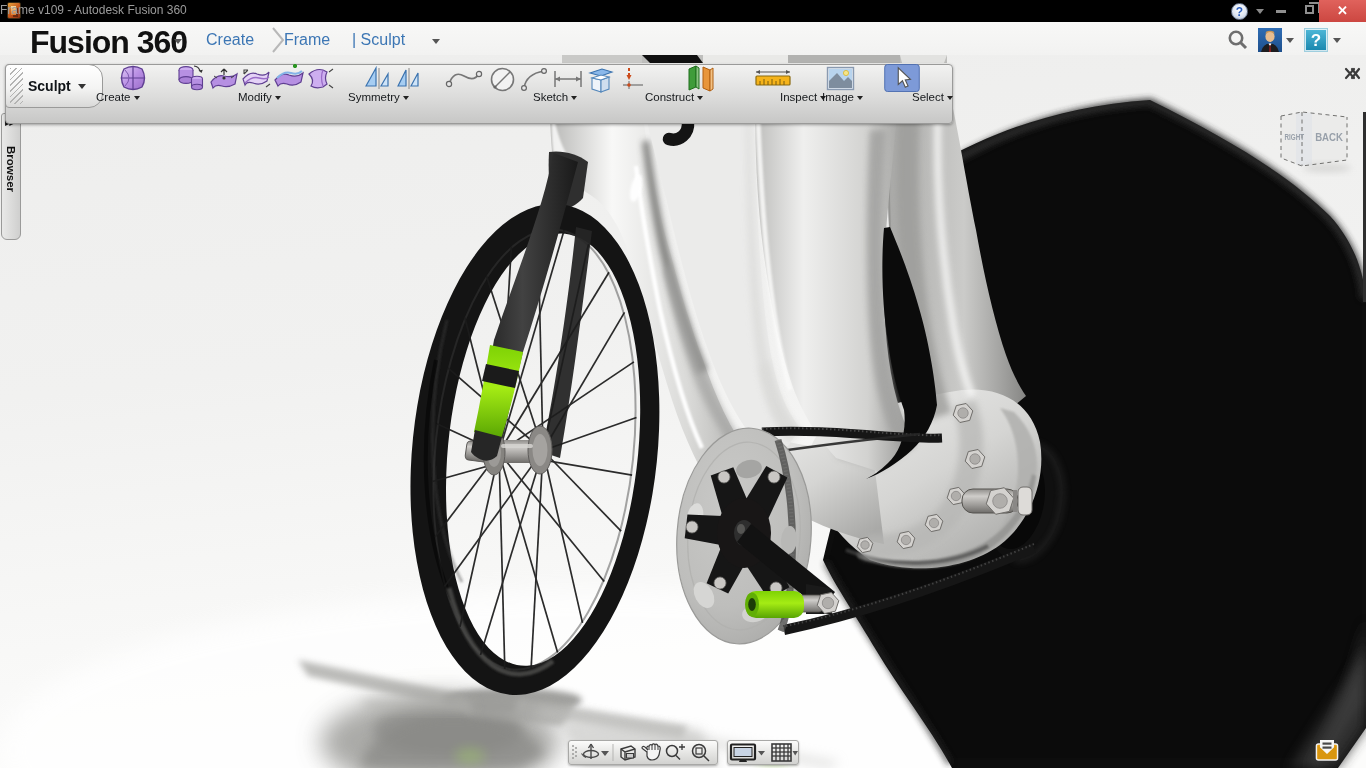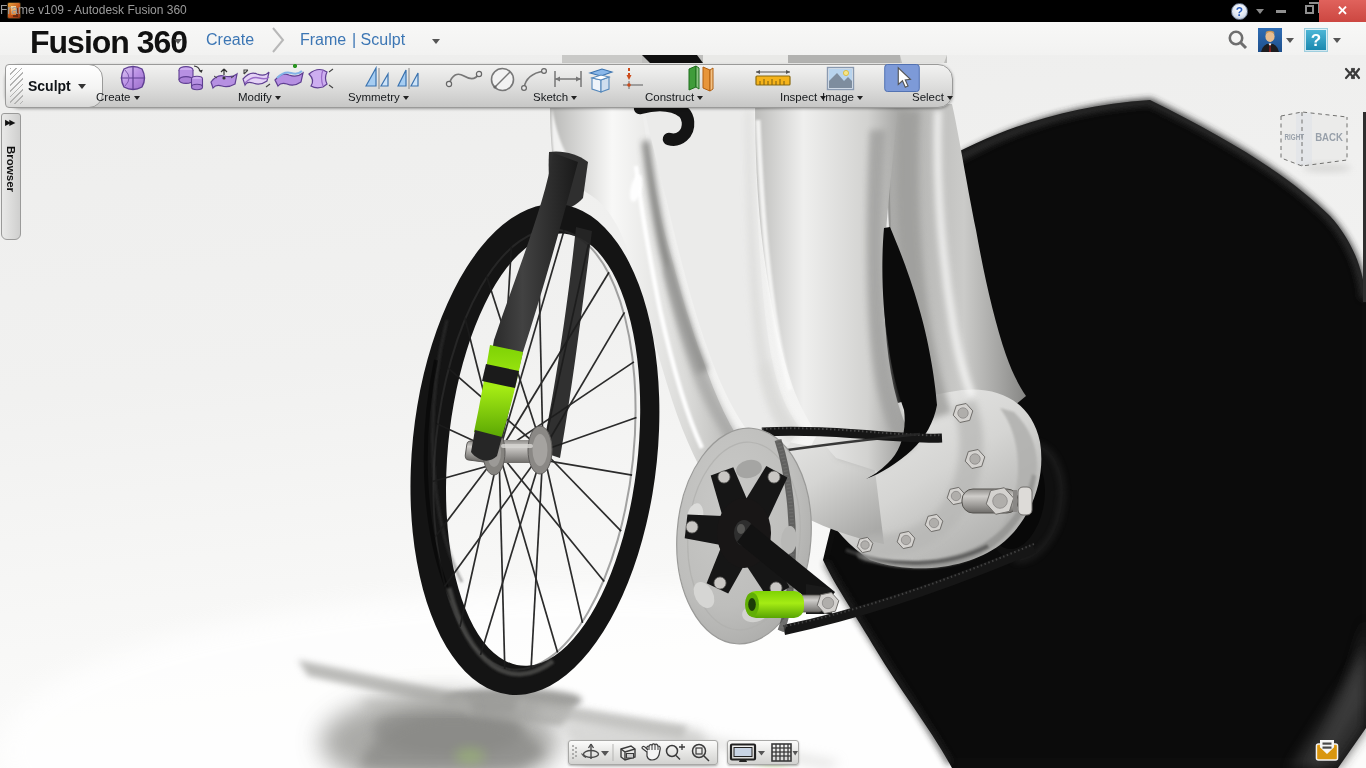--- a/index.html
+++ b/index.html
@@ -21,21 +21,21 @@
 .crumb{position:absolute;top:9px;font-size:16px;color:#3c76b4}
 #crumbcaret{left:432px;top:17px;border-top-color:#555}
 #searchico{position:absolute;left:1227px;top:7px;width:22px;height:22px}
 #avatar{position:absolute;left:1258px;top:6px;width:24px;height:24px;background:linear-gradient(#2f6db4,#1d4f8c);overflow:hidden}
 #avcaret{left:1286px;top:16px;border-top-color:#555}
 #helpbtn{position:absolute;left:1304px;top:6px;width:24px;height:24px;background:linear-gradient(#4fb8d8,#1886ad);border:1px solid #9fcede;box-shadow:inset 0 0 0 1px rgba(255,255,255,.8);color:#fff;font-size:17px;font-weight:bold;text-align:center;line-height:23px}
 #helpcaret{left:1333px;top:16px;border-top-color:#555}
 
 #scene{position:absolute;left:0;top:0;width:1366px;height:768px;z-index:5}
 
-#toolbar{position:absolute;left:5px;top:64px;width:948px;height:44px;background:linear-gradient(#f2f2f1,#dcdcdb 55%,#c7c7c6);border:1px solid #9a9a99;border-radius:15px;box-shadow:0 1px 3px rgba(0,0,0,.35);z-index:20}
+#toolbar{position:absolute;left:5px;top:64px;width:948px;height:60px;background:linear-gradient(#f2f2f1,#dcdcdb 55%,#c7c7c6);border:1px solid #9a9a99;border-radius:4px;box-shadow:0 1px 3px rgba(0,0,0,.35);z-index:20}
 #sculpttab{position:absolute;left:-1px;top:-1px;width:98px;height:44px;background:linear-gradient(#ffffff,#f4f4f3 55%,#d9d9d8);border:1px solid #9a9a99;border-radius:4px 14px 14px 4px}
 #grip{position:absolute;left:4px;top:3px;width:13px;height:36px;background:repeating-linear-gradient(135deg,#b3b3b2 0 1px,transparent 1px 4px)}
 #sculptlbl{position:absolute;left:22px;top:13px;font-size:14px;font-weight:bold;color:#101418}
 .tlabel{position:absolute;top:91px;font-size:11.5px;color:#16191c;white-space:nowrap;z-index:21}
 .tlabel i{display:inline-block;width:0;height:0;border-left:3.5px solid transparent;border-right:3.5px solid transparent;border-top:4.5px solid #222;margin-left:3px;vertical-align:1px;font-style:normal}
 .ticon{position:absolute;z-index:21}
 
 #browser{position:absolute;left:1px;top:113px;width:20px;height:127px;background:linear-gradient(90deg,#e9e9e8,#cfcfce);border:1px solid #9a9a99;border-radius:3px 3px 6px 6px;z-index:15}
 #browser .arr{position:absolute;left:3px;top:4px;font-size:8px;color:#111;letter-spacing:-2px}
 #browser .txt{position:absolute;left:3px;top:32px;font-size:11.5px;font-weight:bold;color:#111;writing-mode:vertical-rl}
@@ -342,21 +342,21 @@
     <div id="closebtn">✕</div>
   </div>
 
   <div id="appbar">
     <div id="logo">Fusion 360</div>
     <div class="tb-caret" id="logocaret"></div>
     <div class="crumb" style="left:206px">Create</div>
     <svg style="position:absolute;left:269px;top:5px" width="18" height="26" viewBox="0 0 18 26">
         <polyline points="4,1 14,13 4,25" fill="none" stroke="#b8b8b8" stroke-width="2"></polyline>
       </svg>
-    <div class="crumb" style="left:300px">Frame</div>
+    <div class="crumb" style="left:284px">Frame</div>
     <div class="crumb" style="left:352px">| Sculpt</div>
     <div class="tb-caret" id="crumbcaret"></div>
     <svg id="searchico" viewBox="0 0 22 22">
         <circle cx="9" cy="9" r="6.2" fill="none" stroke="#6e6e6e" stroke-width="2.6"></circle>
         <line x1="13.5" y1="13.5" x2="19" y2="19" stroke="#6e6e6e" stroke-width="3"></line>
       </svg>
     <div id="avatar"><svg width="24" height="24" viewBox="0 0 24 24">
           <ellipse cx="12" cy="8.5" rx="4.6" ry="5.4" fill="#e8bd8f"></ellipse>
           <path d="M7.5 6 Q12 2.2 16.5 6 L16 3.8 Q12 1.5 8 3.8 Z" fill="#c89455"></path>
           <path d="M3 24 Q5 15.5 12 15.5 Q19 15.5 21 24 Z" fill="#1d1d1f"></path>

